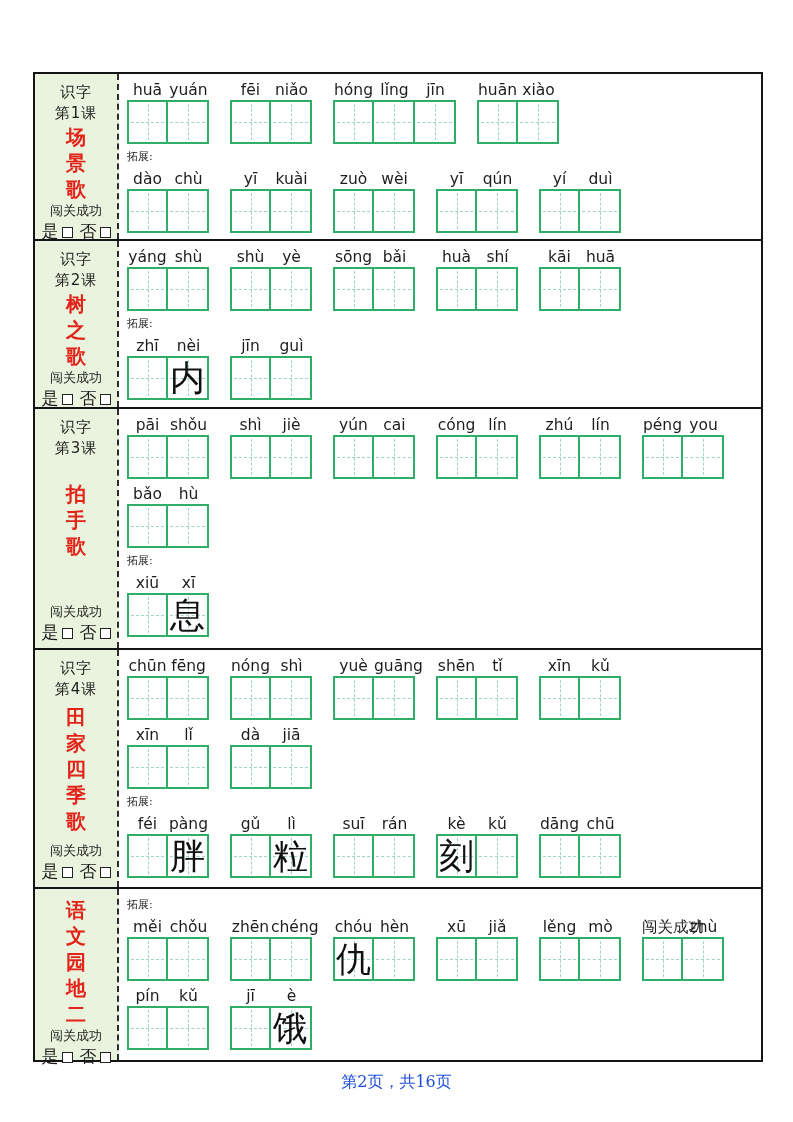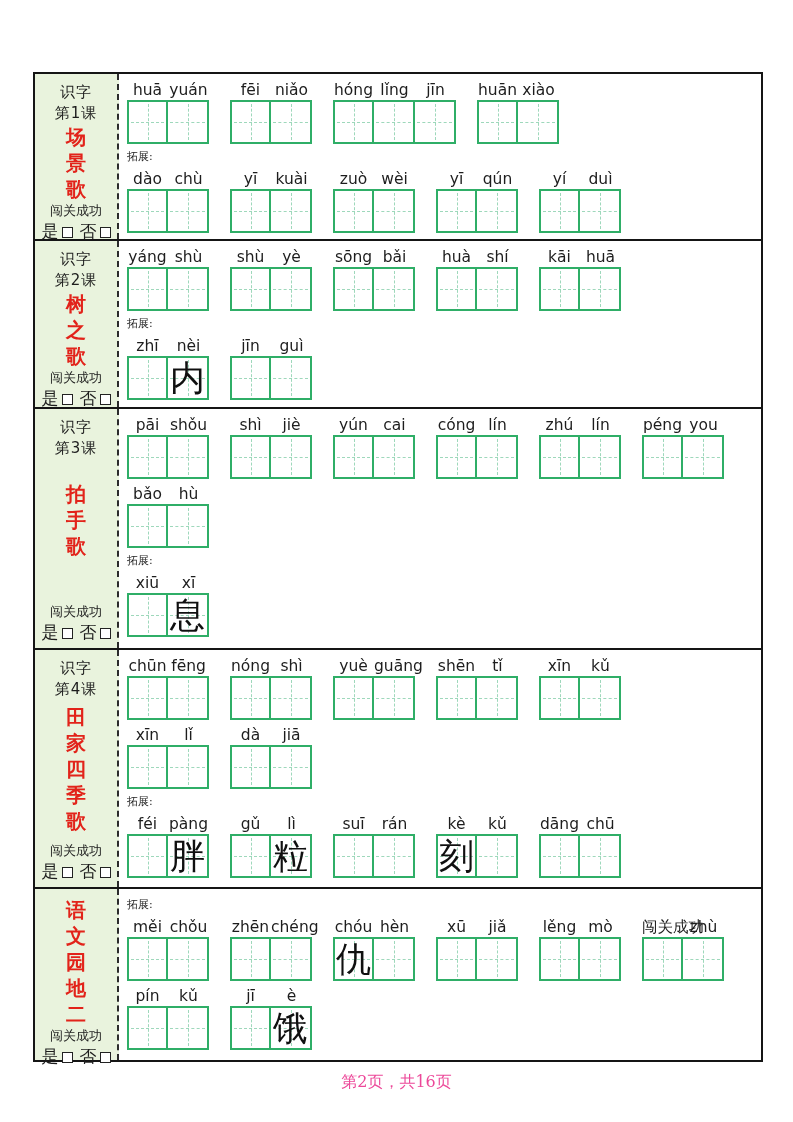--- a/index.html
+++ b/index.html
@@ -39,21 +39,21 @@
   .pys{display:flex;height:22px;align-items:flex-end}
   .py{width:41px;text-align:center;font-size:15.5px;line-height:20px;white-space:nowrap}
   .cells{display:flex}
   .cell{position:relative;width:41px;height:44px;border:2px solid var(--green);background:#fff}
   .cell + .cell{border-left:none}
   .cell::before{content:"";position:absolute;left:2px;right:2px;top:50%;border-top:1px dashed var(--dash)}
   .cell::after{content:"";position:absolute;top:2px;bottom:2px;left:50%;border-left:1px dashed var(--dash)}
   .hanzi{position:absolute;inset:0;z-index:2;display:flex;align-items:center;justify-content:center;
     font-size:35px;color:#101010;font-family:"DejaVu Serif",serif}
   .footer{position:absolute;top:1072px;left:0;width:100%;text-align:center;
-    font-size:16px;font-family:"DejaVu Serif",serif;color:#ec4899}
+    font-size:16px;font-family:"DejaVu Serif",serif;color:#1d4ed8}
 </style>
 </head>
 <body>
 
 <div class="page">
   <div class="table">
       <section class="sec">
         <aside class="sidebar">
           <div class="sb-top">
             <div class="sb-line">识字</div>

